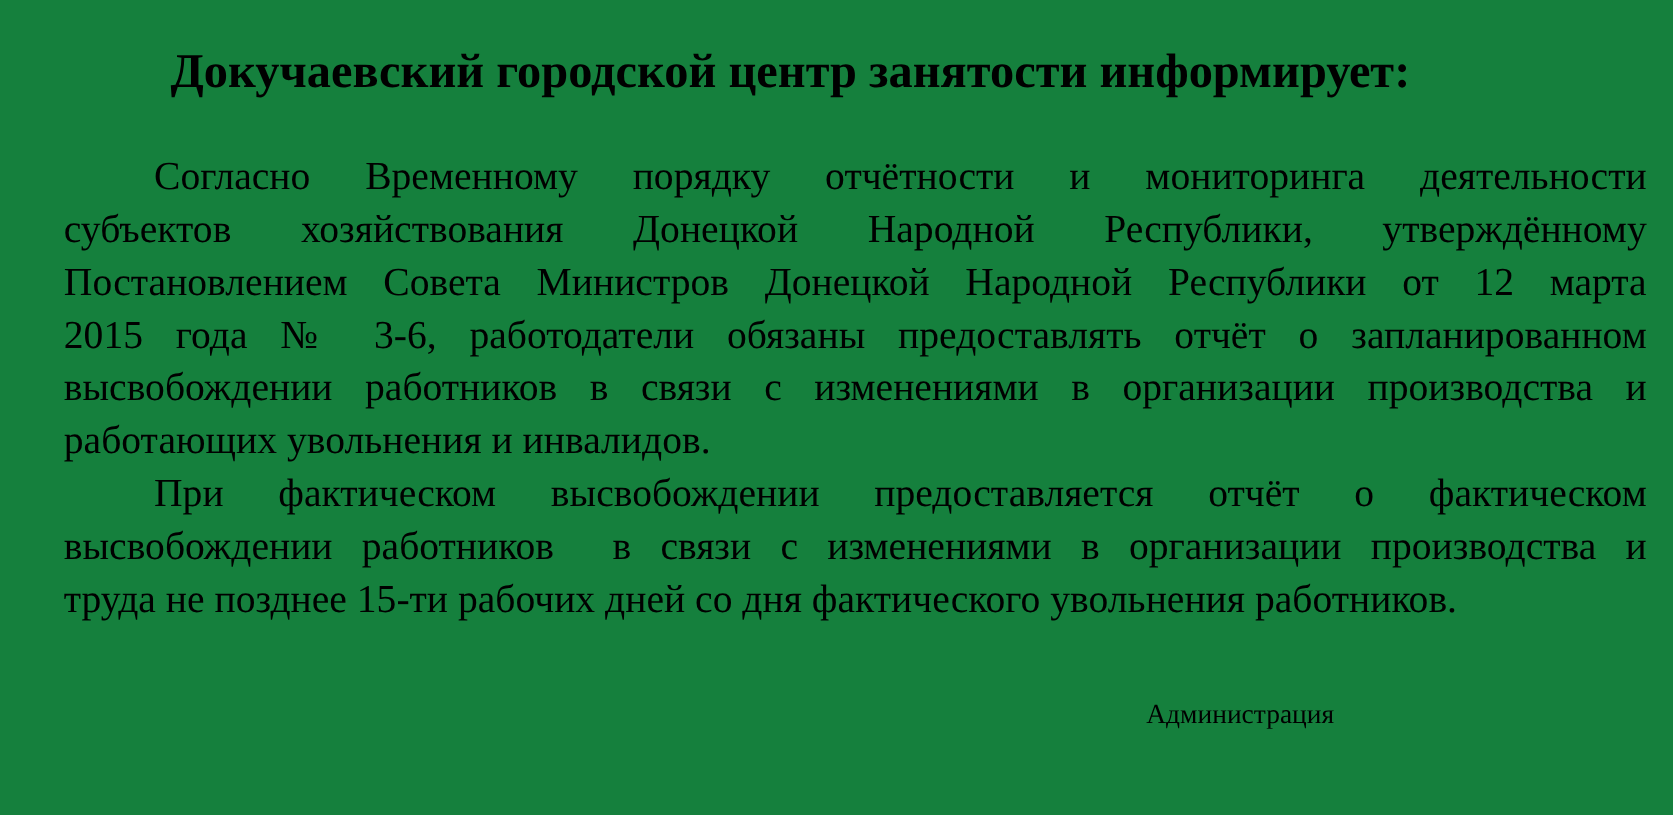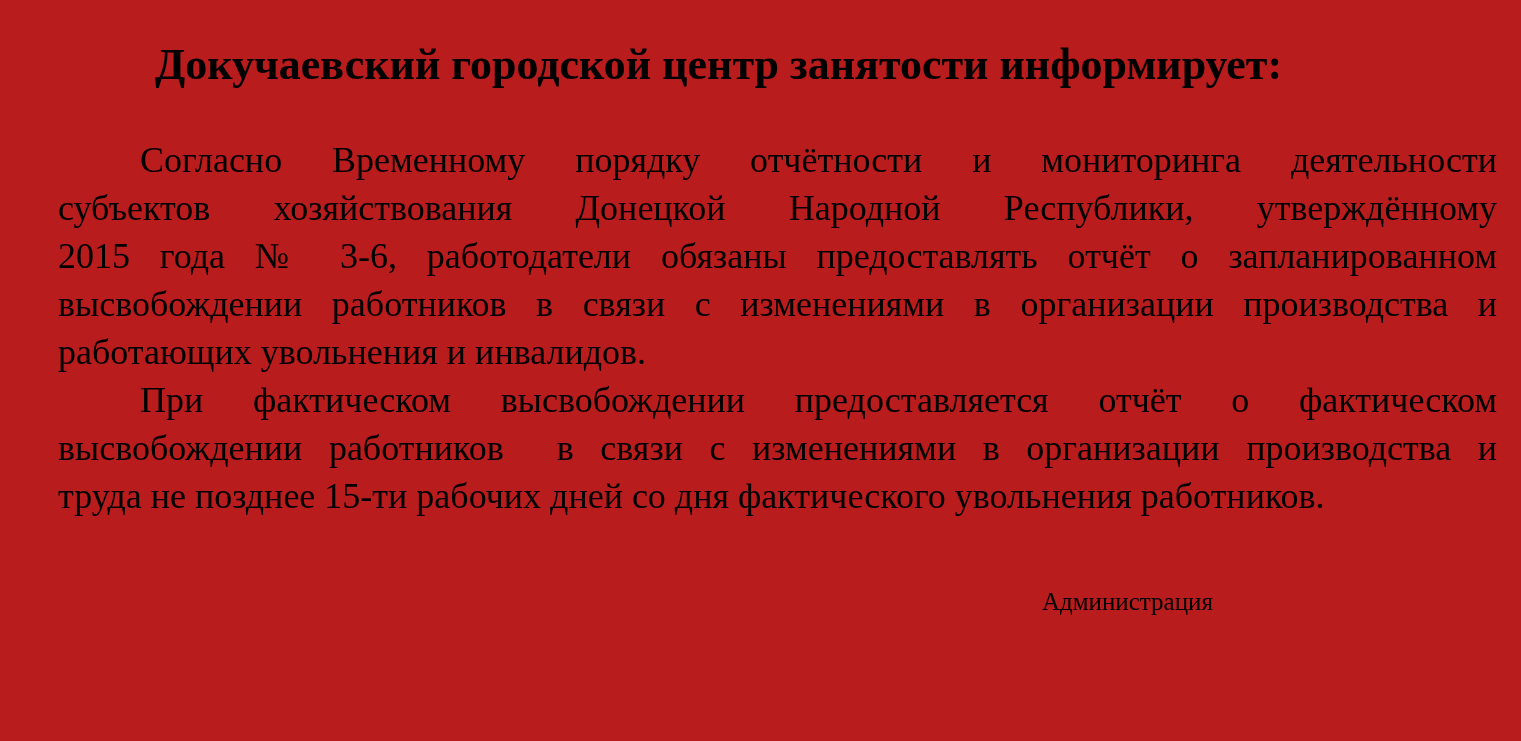--- a/index.html
+++ b/index.html
@@ -42,27 +42,28 @@
     margin-top: 58px;
     margin-left: 984px;
     font-size: 25px;
     line-height: 48px;
     white-space: nowrap;
   }
 </style>
 </head>
 <body>
 
-<div class="page" style="color: rgb(0, 0, 0); background: #b91c1c;">
+<div class="page" style="color: rgb(0, 0, 0); background: #15803d;">
 
   <h1 class="title">Докучаевский городской центр занятости информирует:</h1>
 
   <div class="paragraph-1">
     <div class="line just indent">Согласно Временному порядку отчётности и мониторинга деятельности</div>
     <div class="line just">субъектов хозяйствования Донецкой Народной Республики, утверждённому</div>
+    <div class="line just">Постановлением Совета Министров Донецкой Народной Республики от 12 марта</div>
     <div class="line just">2015 года № 3-6, работодатели обязаны предоставлять отчёт о запланированном</div>
     <div class="line just">высвобождении работников в связи с изменениями в организации производства и</div>
     <div class="line">работающих увольнения и инвалидов.</div>
   </div>
 
   <div class="paragraph-2">
     <div class="line just indent">При фактическом высвобождении предоставляется отчёт о фактическом</div>
     <div class="line just">высвобождении работников&nbsp; в связи с изменениями в организации производства и</div>
     <div class="line">труда не позднее 15-ти рабочих дней со дня фактического увольнения работников.</div>
   </div>

